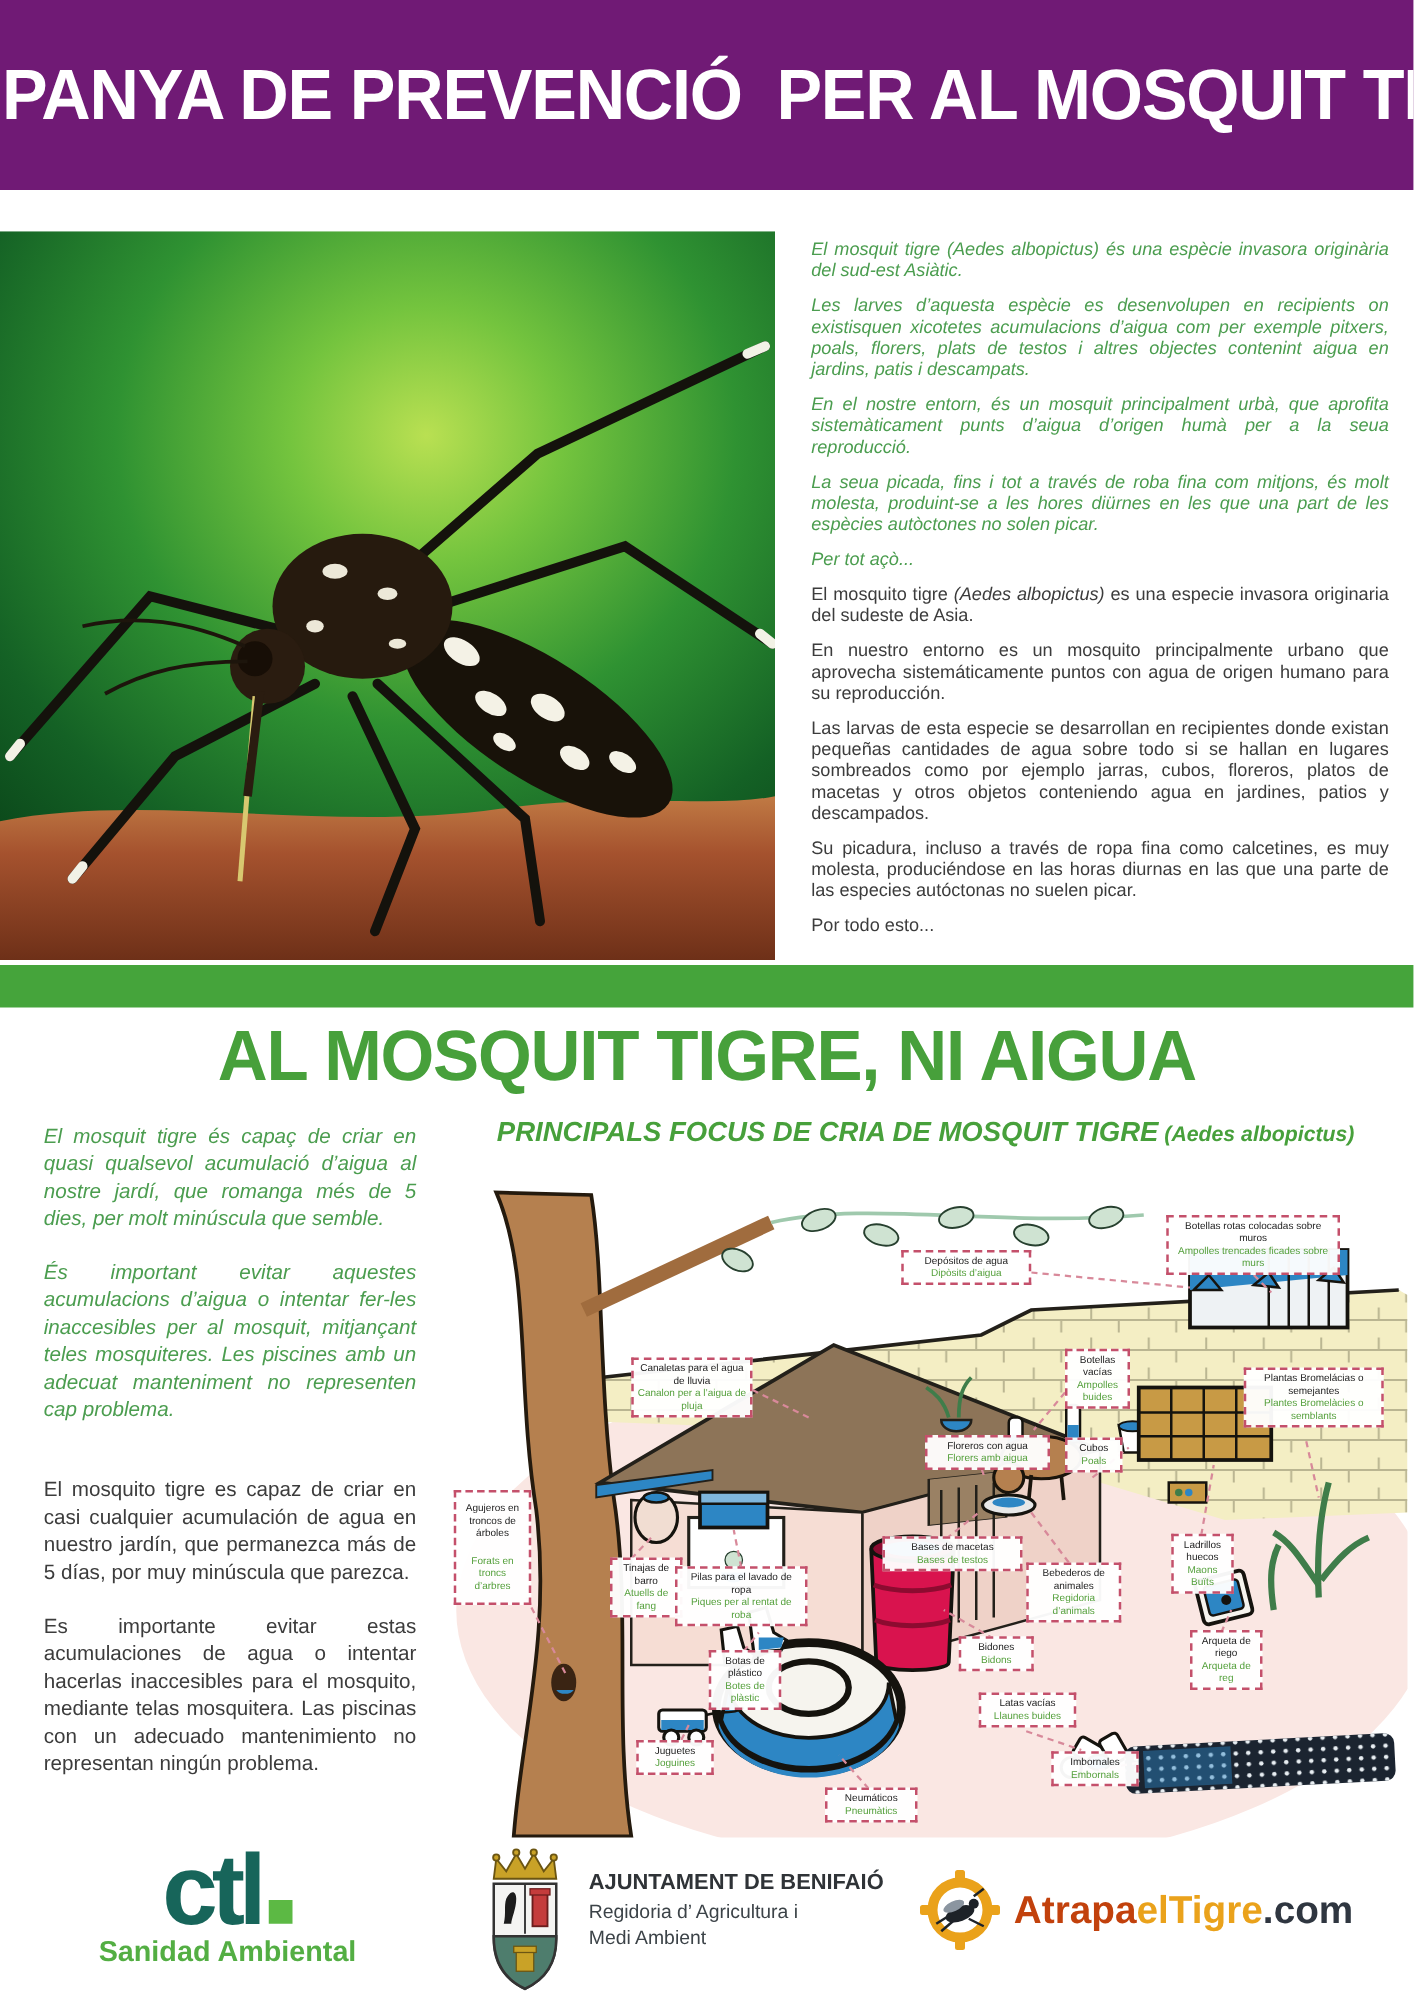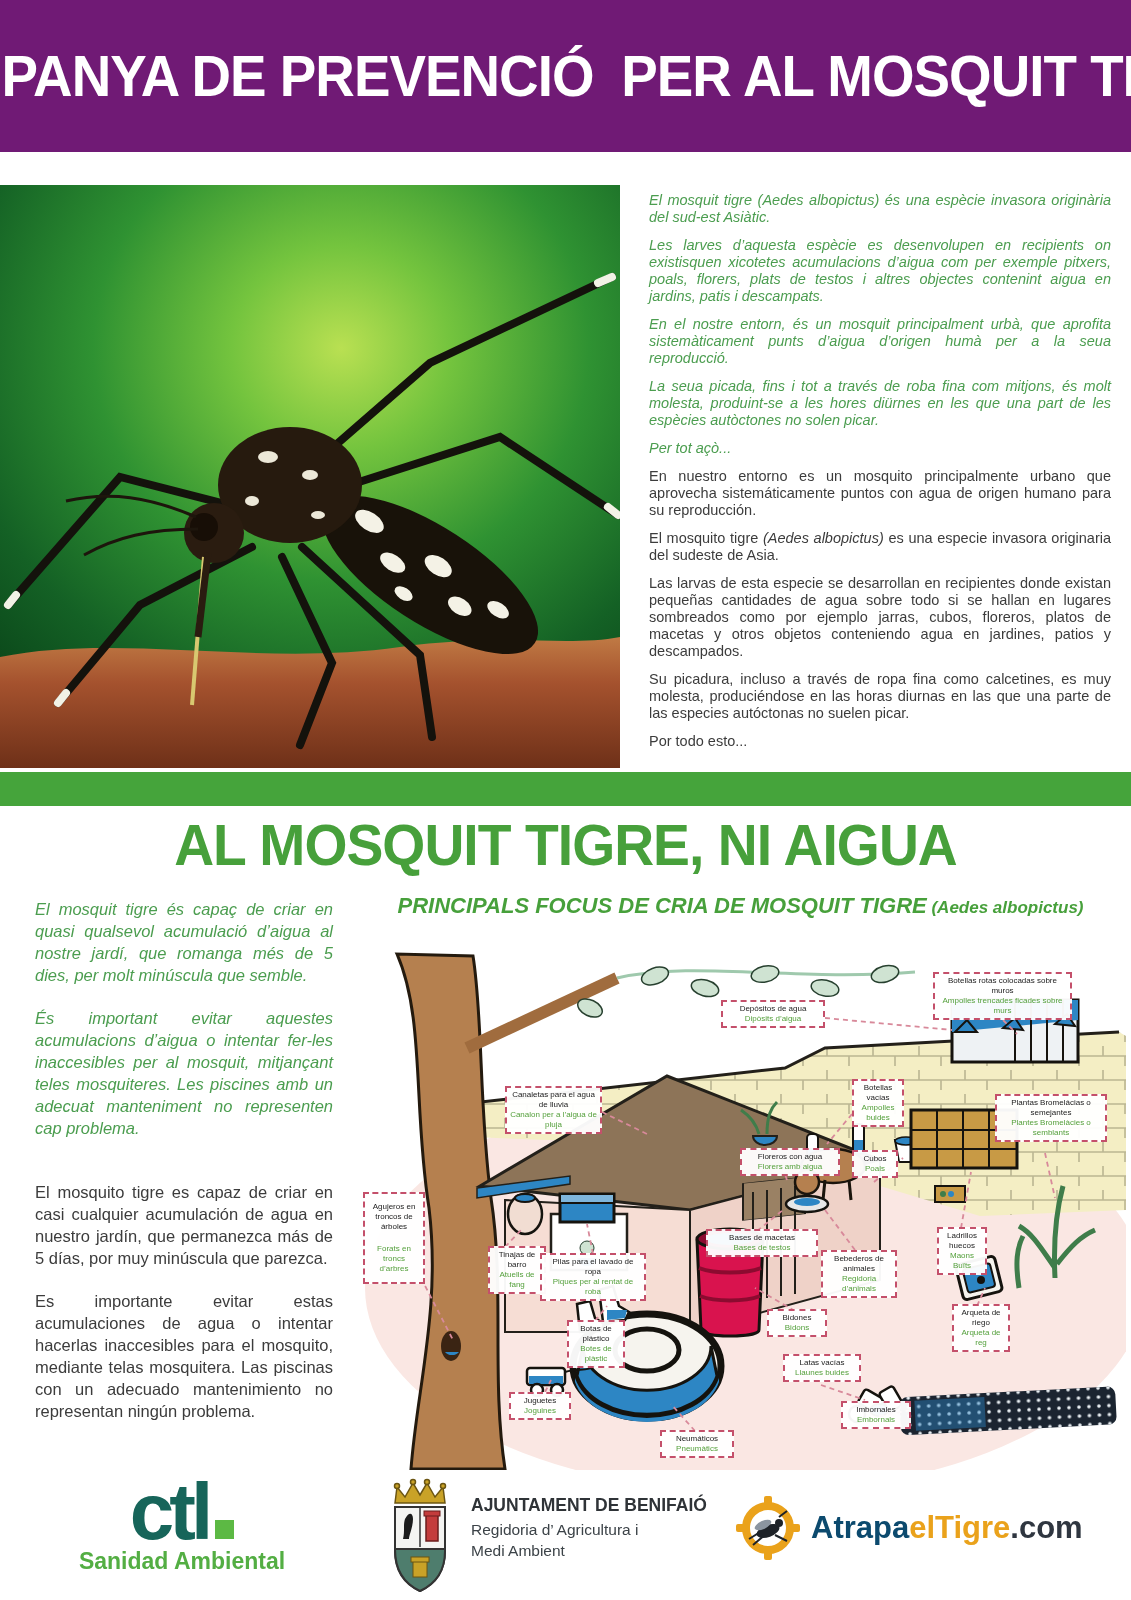--- a/index.html
+++ b/index.html
@@ -47,21 +47,21 @@
   .ctl .dot { display:inline-block; width:19px; height:19px; background:#5cb944; margin-left:7px; }
   .ctl .sub { font-size:23px; font-weight:bold; color:#53ae43; margin-top:-4px; }
   .benifaio { position:absolute; left:383px; top:1477px; display:flex; }
   .benifaio .crest { width:74px; height:118px; }
   .benifaio .btxt { margin-left:14px; margin-top:18px; }
   .benifaio .b1 { font-size:17.5px; font-weight:bold; color:#2f3337; }
   .benifaio .b2 { font-size:15.5px; color:#3c4348; line-height:21px; margin-top:3px; }
   .atrapa { position:absolute; left:735px; top:1495px; display:flex; align-items:center; }
   .atrapa .ring { width:66px; height:66px; }
   .atrapa .atxt { font-size:31px; font-weight:bold; margin-left:10px; }
-  .atrapa .a1 { color:#0c4a6e; } .atrapa .a2 { color:#eaa21b; } .atrapa .a3 { color:#2f3640; }
+  .atrapa .a1 { color:#c2410c; } .atrapa .a2 { color:#eaa21b; } .atrapa .a3 { color:#2f3640; }
 </style>
 </head>
 <body>
 
 <div id="poster">
 
   <div class="banner">
     <h1>CAMPANYA DE PREVENCIÓ</h1>
     <h1>PER AL MOSQUIT TIGRE</h1>
   </div>
@@ -126,22 +126,22 @@
       </g>
     </svg>
   </div>
 
   <div class="intro-text">
     <p class="cal">El mosquit tigre (Aedes albopictus) és una espècie invasora originària del sud-est Asiàtic.</p>
     <p class="cal">Les larves d’aquesta espècie es desenvolupen en recipients on existisquen xicotetes acumulacions d’aigua com per exemple pitxers, poals, florers, plats de testos i altres objectes contenint aigua en jardins, patis i descampats.</p>
     <p class="cal">En el nostre entorn, és un mosquit principalment urbà, que aprofita sistemàticament punts d’aigua d’origen humà per a la seua reproducció.</p>
     <p class="cal">La seua picada, fins i tot a través de roba fina com mitjons, és molt molesta, produint-se a les hores diürnes en les que una part de les espècies autòctones no solen picar.</p>
     <p class="cal">Per tot açò...</p>
+    <p class="spa"><span>El mosquito tigre </span><i>(Aedes albopictus)</i><span>  es una especie invasora originaria del sudeste de Asia.</span></p>
     <p class="spa">En nuestro entorno es un mosquito principalmente urbano que aprovecha sistemáticamente puntos con agua de origen humano para su reproducción.</p>
-    <p class="spa"><span>El mosquito tigre </span><i>(Aedes albopictus)</i><span>  es una especie invasora originaria del sudeste de Asia.</span></p>
     <p class="spa">Las larvas de esta especie se desarrollan en recipientes donde existan pequeñas cantidades de agua sobre todo si se hallan en lugares sombreados como por ejemplo jarras, cubos, floreros, platos de macetas y otros objetos conteniendo agua en jardines, patios y descampados.</p>
     <p class="spa">Su picadura, incluso a través de ropa fina como calcetines, es muy molesta, produciéndose en las horas diurnas en las que una parte de las especies autóctonas no suelen picar.</p>
     <p class="spa">Por todo esto...</p>
   </div>
 
   <div class="divider"></div>
   <div class="headline">AL MOSQUIT TIGRE, NI AIGUA</div>
 
   <div class="col-left">
     <p class="cal">El mosquit tigre és capaç de criar en quasi qualsevol acumulació d’aigua al nostre jardí, que romanga més de 5 dies, per molt minúscula que semble.</p>

